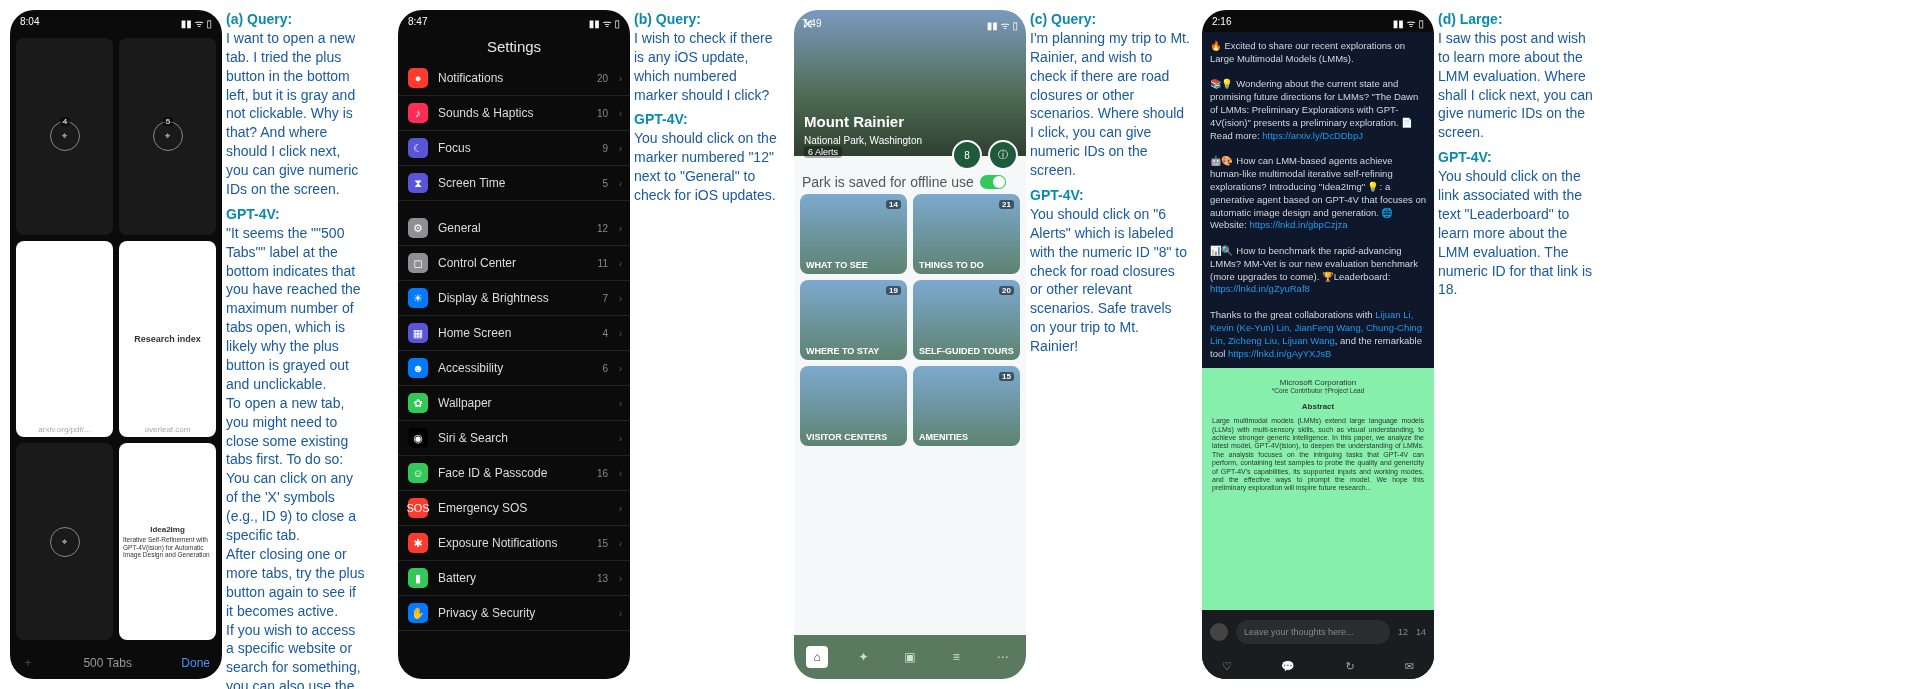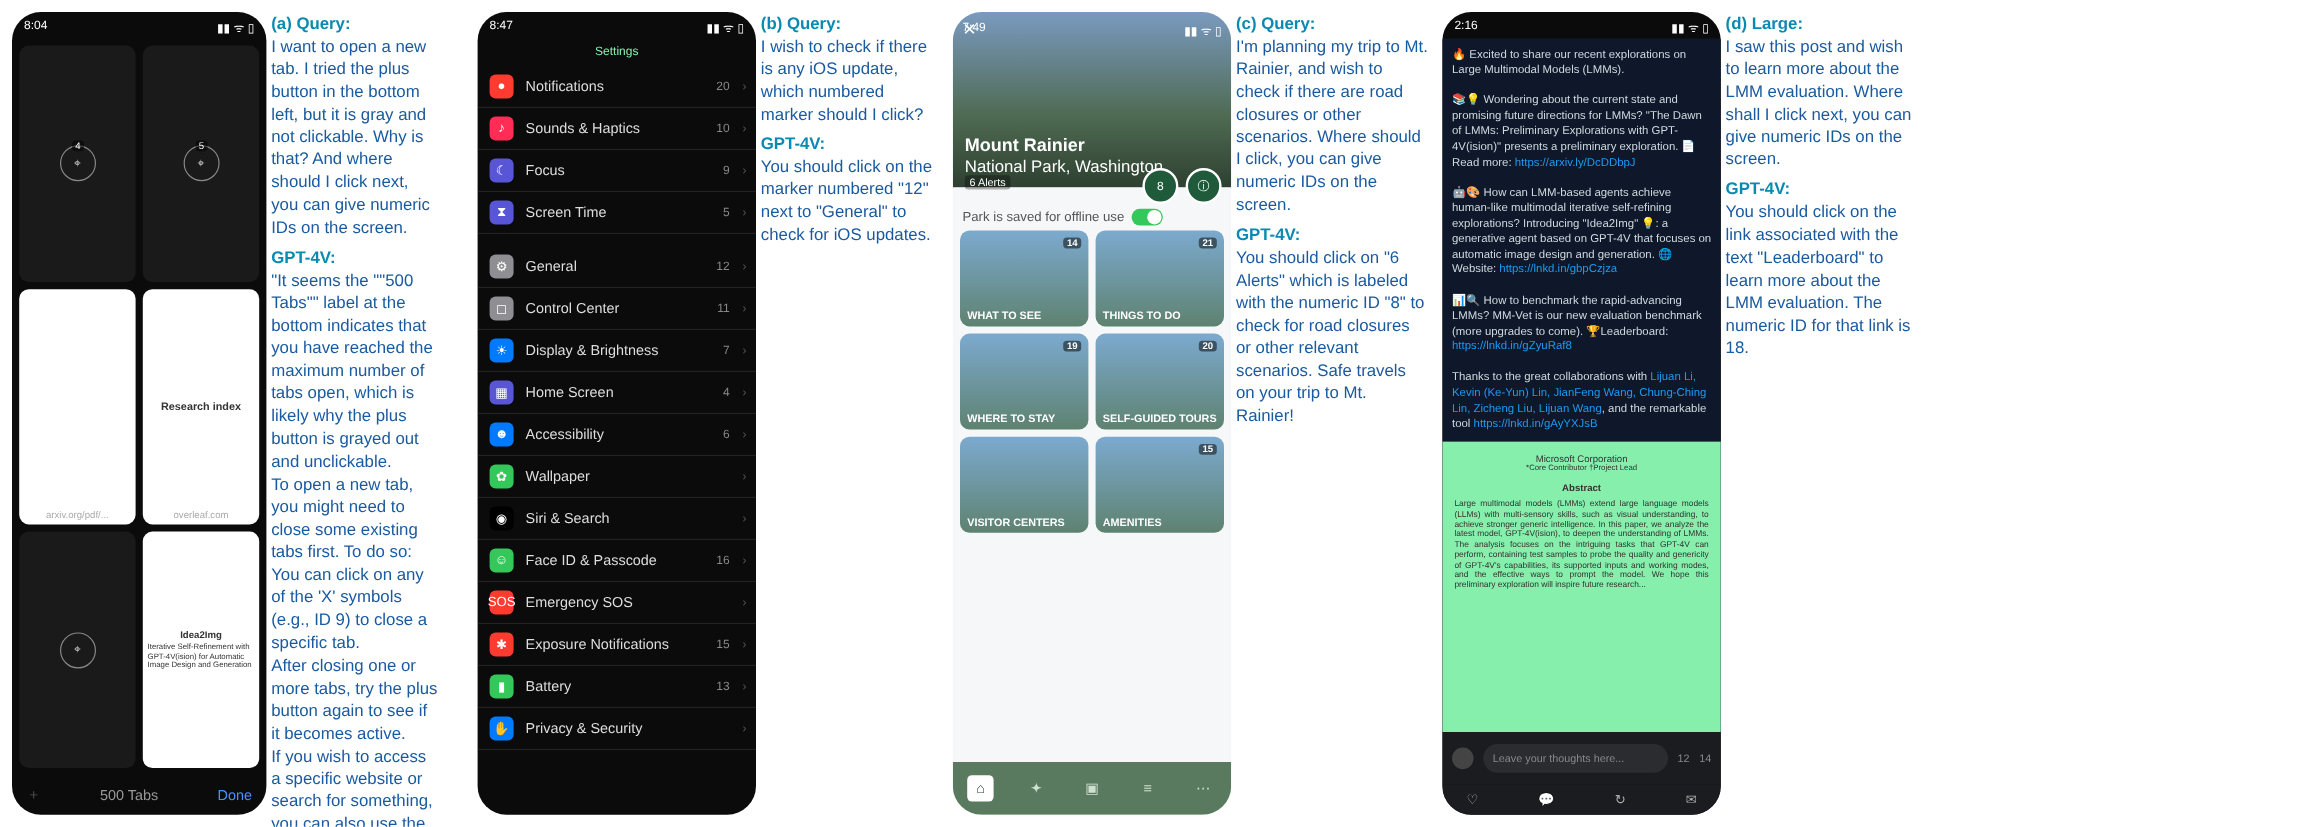--- a/index.html
+++ b/index.html
@@ -79,46 +79,46 @@
     display: flex;
     justify-content: space-between;
     align-items: center;
     padding: 8px 12px;
     font-size: 12px;
     color: #999;
   }
   .safari-bottom .done { color: #4a90ff; }
 
   
-  .settings-title { text-align: center; font-size: 10px; padding: 6px 0; color: #86efac; }
+  .settings-title { text-align: center; font-size: 15px; padding: 6px 0; color: #e5e5e5; }
   .settings-list { flex:1; overflow:hidden; }
   .settings-item {
     display:flex; align-items:center; padding:7px 10px; border-bottom:0.5px solid #222;
     font-size:12px; color:#ddd; position:relative;
   }
   .settings-icon {
     width:20px;height:20px;border-radius:5px;margin-right:10px;flex-shrink:0;
     display:flex;align-items:center;justify-content:center;font-size:11px;color:#fff;
   }
   .settings-num { position:absolute; right:22px; font-size:10px; color:#888; }
   .settings-chev { position:absolute; right:8px; color:#555; font-size:10px; }
 
   
   .rainier-hero {
     height:130px;
     background: linear-gradient(180deg,#7a9abf 0%,#4e6a52 60%,#2e4030 100%);
     position:relative; color:#fff; padding:8px;
   }
   .rainier-hero .close { position:absolute; left:8px; top:6px; font-size:14px; }
   .rainier-hero h3 { margin:0; position:absolute; bottom:26px; left:10px; font-size:15px; }
-  .rainier-hero .sub { position:absolute; bottom:10px; left:10px; font-size:14px; }
+  .rainier-hero .sub { position:absolute; bottom:10px; left:10px; font-size:10px; }
   .rainier-badges { position:absolute; right:8px; bottom:-14px; display:flex; gap:6px; }
   .rainier-badge { width:26px;height:26px;border-radius:50%;background:#1f5a3a;border:2px solid #fff;
     display:flex;align-items:center;justify-content:center;font-size:10px;color:#fff; }
-  .offline-pill { margin:18px 8px 4px; font-size:11px; display:flex;align-items:center;gap:6px;color:#555; }
+  .offline-pill { margin:18px 8px 4px; font-size:14px; display:flex;align-items:center;gap:6px;color:#555; }
   .toggle { width:26px;height:14px;border-radius:7px;background:#34c759;position:relative; }
   .toggle::after{content:"";position:absolute;right:1px;top:1px;width:12px;height:12px;border-radius:50%;background:#fff;}
   .rainier-grid { display:grid; grid-template-columns:1fr 1fr; gap:6px; padding:0 6px; }
   .rcard { height:80px; border-radius:8px; background:linear-gradient(180deg,#7caacf,#5e8270);
     position:relative; color:#fff; font-size:9px; font-weight:600; overflow:hidden; }
   .rcard .cap { position:absolute; bottom:4px; left:6px; }
   .rainier-tabbar { margin-top:auto; height:44px; background:#5a7a5f; display:flex; justify-content:space-around;
     align-items:center; }
   .rtab { width:22px;height:22px;display:flex;align-items:center;justify-content:center;color:#cfe0cf;font-size:12px; }
   .rtab.active { background:#fff; border-radius:4px; color:#2e4030; }

